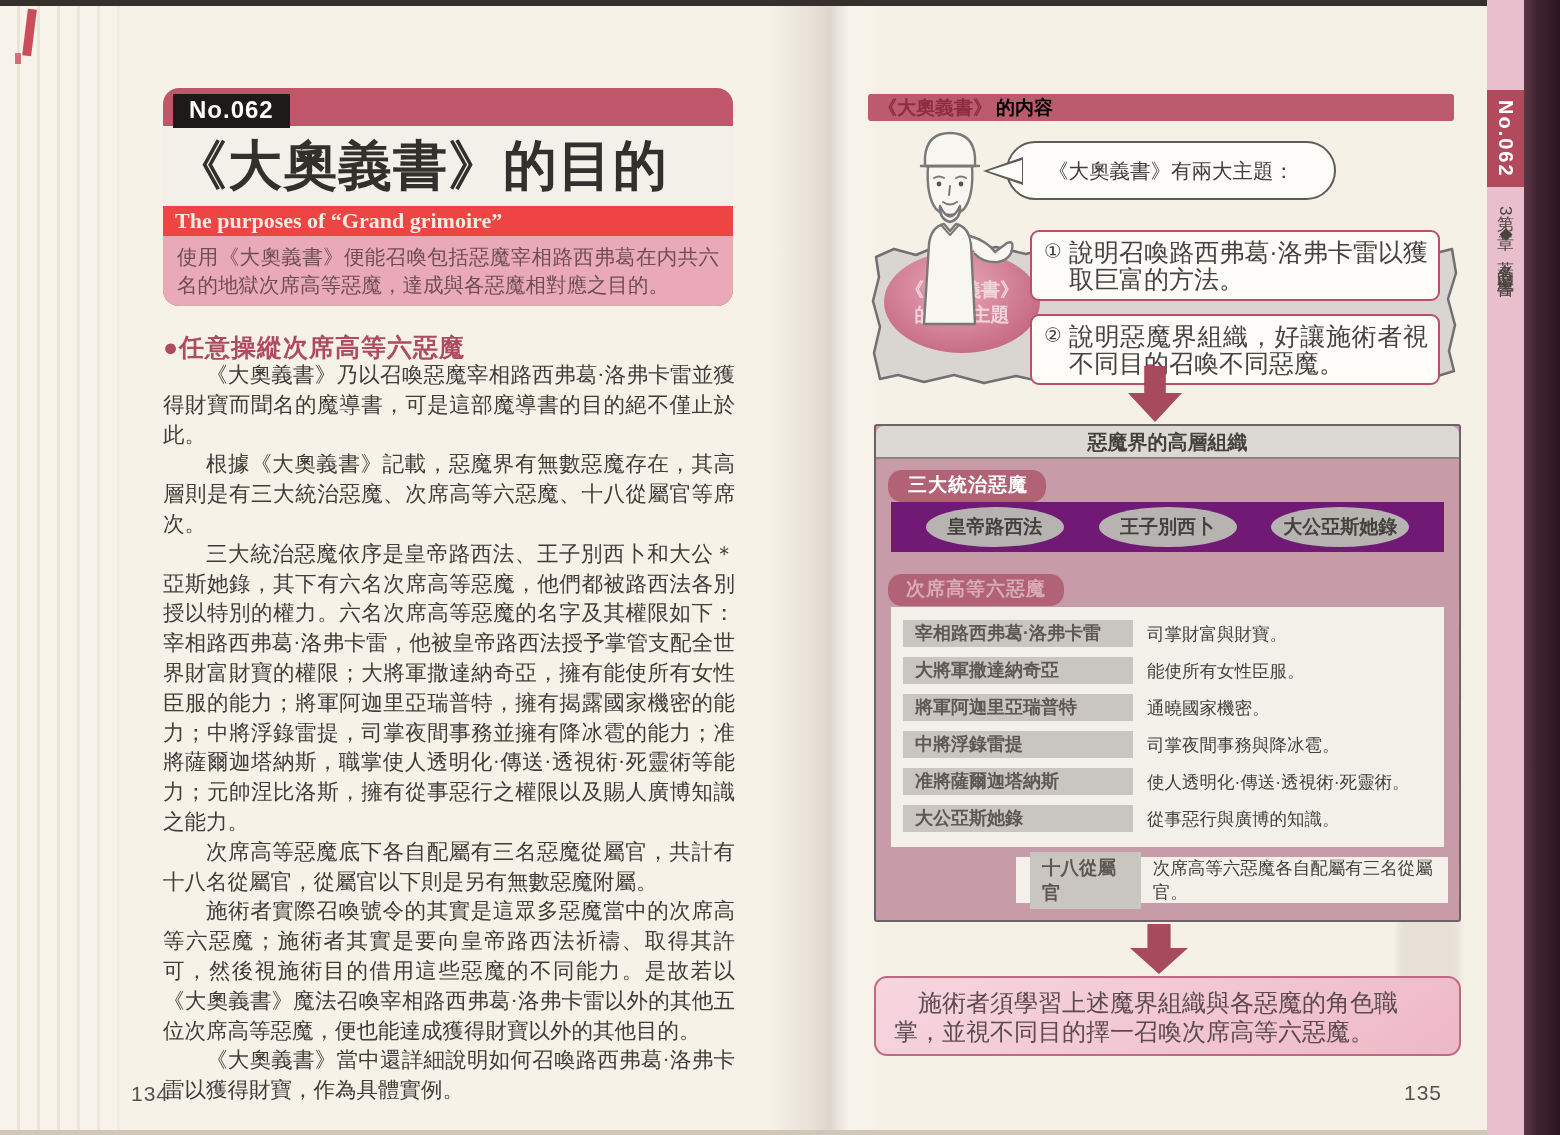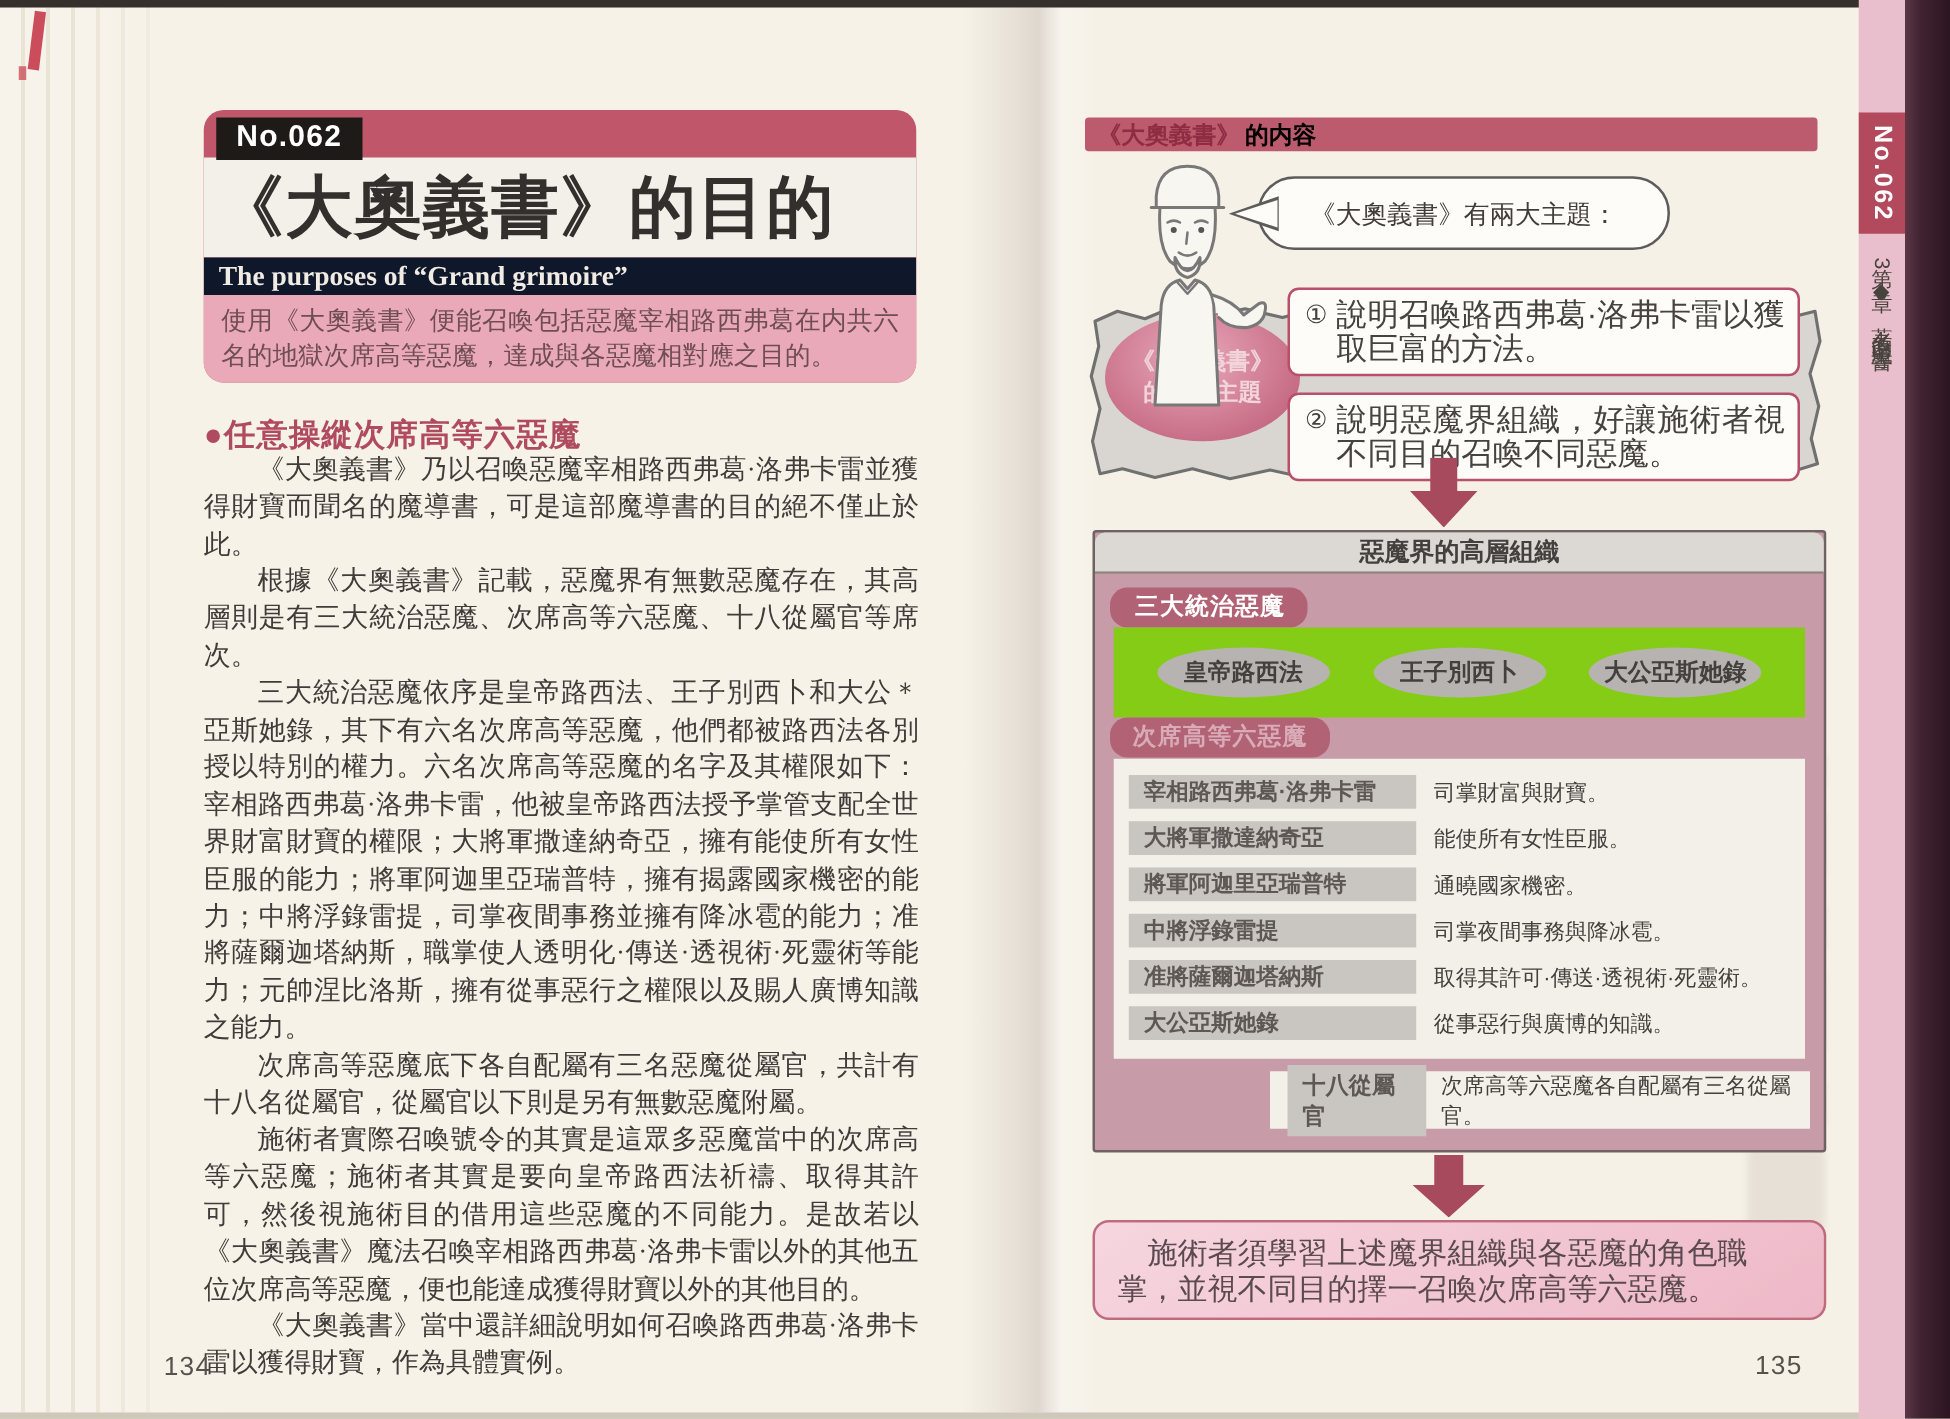--- a/index.html
+++ b/index.html
@@ -27,21 +27,21 @@
   .bleed-col div { position:absolute; left:0; width:62px; background:#d0c7bb; opacity:.38; filter:blur(3px); border-radius:6px; }
 
   
   .hdr-card { position:absolute; left:163px; top:88px; width:570px; height:218px; background:#c0566a;
     border-radius:16px; overflow:hidden; }
   .hdr-no { position:absolute; left:10px; top:6px; background:#1e1a18; color:#fff;
     font-weight:bold; font-size:24px; padding:2px 16px 4px; letter-spacing:1px; }
   .hdr-title-band { position:absolute; left:0; top:38px; width:100%; height:80px; background:#f3f0e9;
     display:flex; align-items:center; padding-left:10px; }
   .hdr-title { font-size:54px; font-weight:bold; color:#332f2c; letter-spacing:1px; white-space:nowrap; }
-  .hdr-en-band { position:absolute; left:0; top:118px; width:100%; height:30px; background:#0f172a;
+  .hdr-en-band { position:absolute; left:0; top:118px; width:100%; height:30px; background:#ef4444;
     display:flex; align-items:center; padding-left:12px; }
   .hdr-en { font-family:"Liberation Serif","DejaVu Serif",serif; font-weight:bold; font-size:22px; color:#f0ebe3; }
   .hdr-lead-band { position:absolute; left:0; top:148px; width:100%; height:70px; background:#eaa9b8; padding:7px 14px 0; }
   .hdr-lead { font-size:20.5px; line-height:28px; color:#6f4e53; font-weight:500; text-align:justify; }
 
   .sec-heading { position:absolute; left:163px; top:331px; width:572px;
     font-size:25px; font-weight:bold; color:#b04a5f; letter-spacing:1px; }
   .body-text { position:absolute; left:163px; top:361px; width:572px;
     font-family:"Liberation Serif","DejaVu Serif",serif;
     font-size:21.5px; line-height:29.8px; color:#403c39; text-align:justify; }
@@ -83,21 +83,21 @@
 
   .org-panel { position:absolute; left:874px; top:424px; width:587px; height:498px;
     background:#c79ba7; border:2px solid #6e6266; border-radius:3px; }
   .org-title { position:absolute; left:0; top:0; width:100%; height:33px; background:#dcd9d4;
     border-bottom:2px solid #8d8480; border-radius:8px 8px 0 0; text-align:center; line-height:33px;
     font-size:20px; font-weight:bold; color:#44403d; }
   .tier-tag { position:absolute; left:12px; background:#b26275; border-radius:14px;
     padding:2px 18px 4px; font-size:19px; font-weight:bold; letter-spacing:1px; }
   .tag-1 { top:44px; color:#ffffff;padding-left:20px; }
   .tag-2 { top:148px; color:#d8abb6; }
-  .tier1-row { position:absolute; left:15px; top:76px; width:553px; height:72px; background:#84cc16;
+  .tier1-row { position:absolute; left:15px; top:76px; width:553px; height:50px; background:#701a75;
     display:flex; align-items:center; justify-content:space-evenly; }
   .demon-oval { width:138px; height:40px; border-radius:50%; background:#b7b3b0;
     display:flex; align-items:center; justify-content:center; font-size:19px; font-weight:bold; color:#44403d; }
   .tier2-rows { position:absolute; left:15px; top:181px; width:553px; height:240px; background:#f3f0ea;
     padding:13px 0 0 12px; }
   .demon-row { display:flex; align-items:center; margin-bottom:10px; }
   .demon-name { width:230px; height:27px; line-height:27px; background:#c9c5c1; color:#5e5855;
     font-size:18px; font-weight:bold; padding-left:12px; white-space:nowrap; }
   .demon-power { margin-left:14px; font-size:17.5px; color:#44403d; white-space:nowrap; }
   .tier3-box { position:absolute; left:140px; top:431px; width:432px; height:46px; background:#f3f0ea;
@@ -251,21 +251,21 @@
           <div class="demon-power">通曉國家機密。</div>
         </div>
 
         <div class="demon-row">
           <div class="demon-name">中將浮錄雷提</div>
           <div class="demon-power">司掌夜間事務與降冰雹。</div>
         </div>
 
         <div class="demon-row">
           <div class="demon-name">准將薩爾迦塔納斯</div>
-          <div class="demon-power">取得其許可·傳送·透視術·死靈術。</div>
+          <div class="demon-power">使人透明化·傳送·透視術·死靈術。</div>
         </div>
 
         <div class="demon-row">
           <div class="demon-name">大公亞斯她錄</div>
           <div class="demon-power">從事惡行與廣博的知識。</div>
         </div>
       </div>
     <div class="tier3-box">
       <span class="tier3-name">十八從屬官</span>
       <span class="tier3-power">次席高等六惡魔各自配屬有三名從屬官。</span>

